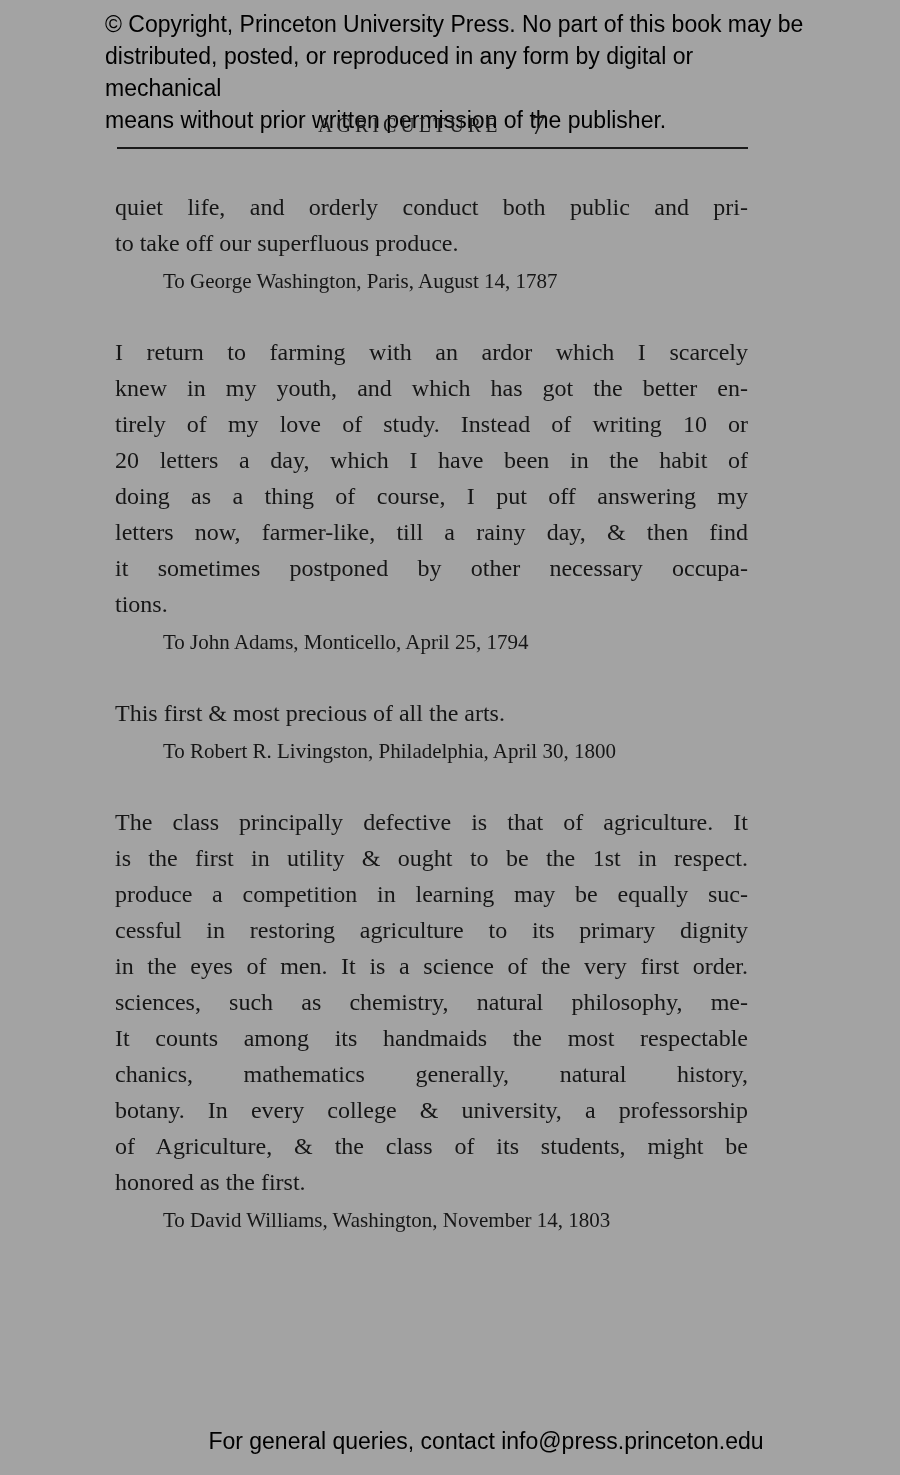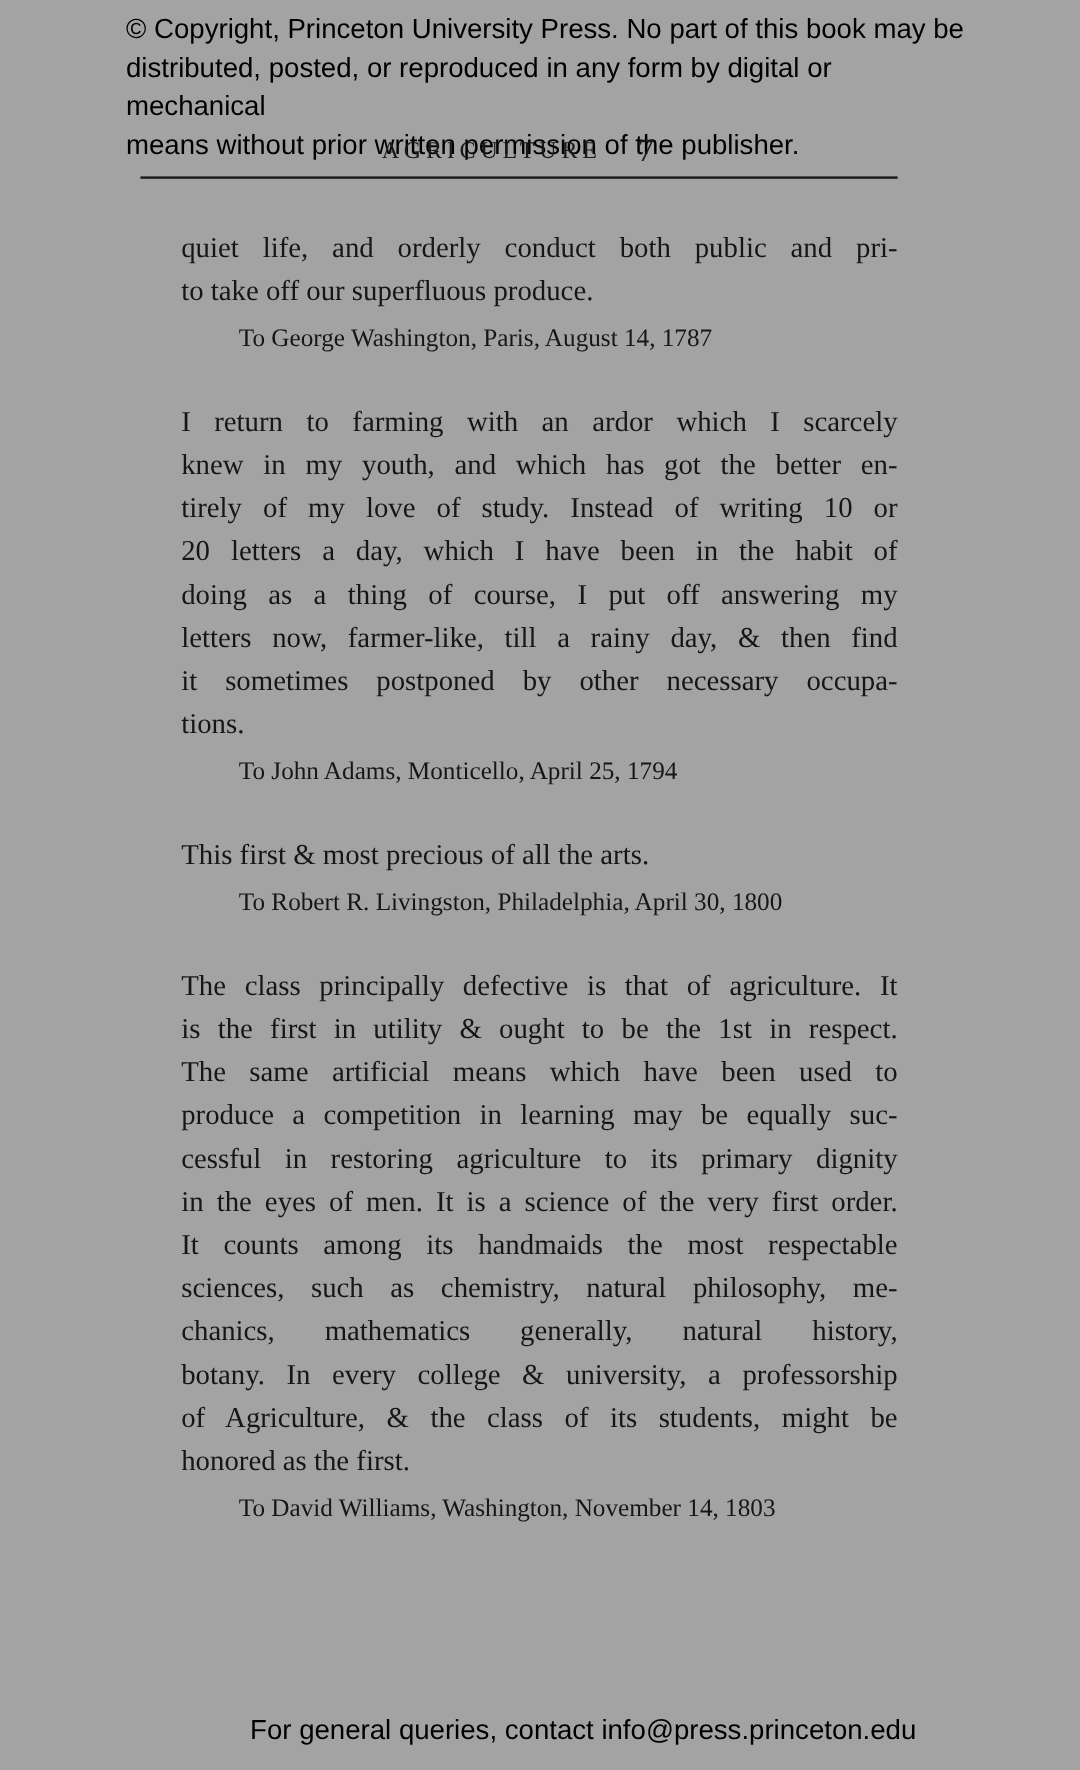--- a/index.html
+++ b/index.html
@@ -49,21 +49,21 @@
     background: #1a1a1a;
   }
   .content {
     position: absolute;
     left: 115px;
     top: 189px;
     width: 633px;
     font-family: "Liberation Serif", serif;
     color: #161616;
   }
-  .quote-block { margin-bottom: 38px; margin-left: 36px; }
+  .quote-block { margin-bottom: 38px; }
   .quote-line {
     font-size: 24px;
     line-height: 36px;
     text-align: justify;
     text-align-last: justify;
     text-justify: inter-word;
   }
   .quote-line.last { text-align-last: left; }
   .attribution {
     margin-top: 5px;
@@ -117,26 +117,25 @@
         <div class="quote-line last">tions.</div>
         <div class="attribution">To John Adams, Monticello, April 25, 1794</div>
       </div>
       <div class="quote-block">
         <div class="quote-line last">This first &amp; most precious of all the arts.</div>
         <div class="attribution">To Robert R. Livingston, Philadelphia, April 30, 1800</div>
       </div>
       <div class="quote-block">
         <div class="quote-line">The class principally defective is that of agriculture. It</div>
         <div class="quote-line">is the first in utility &amp; ought to be the 1st in respect.</div>
-        <div class="quote-line">The same artificial means which have been used to</div>
         <div class="quote-line">produce a competition in learning may be equally suc-</div>
         <div class="quote-line">cessful in restoring agriculture to its primary dignity</div>
         <div class="quote-line">in the eyes of men. It is a science of the very first order.</div>
+        <div class="quote-line">sciences, such as chemistry, natural philosophy, me-</div>
         <div class="quote-line">It counts among its handmaids the most respectable</div>
-        <div class="quote-line">sciences, such as chemistry, natural philosophy, me-</div>
         <div class="quote-line">chanics, mathematics generally, natural history,</div>
         <div class="quote-line">botany. In every college &amp; university, a professorship</div>
         <div class="quote-line">of Agriculture, &amp; the class of its students, might be</div>
         <div class="quote-line last">honored as the first.</div>
         <div class="attribution">To David Williams, Washington, November 14, 1803</div>
       </div>
     </main>
 
   <div class="footer">For general queries, contact info@press.princeton.edu</div>
 

